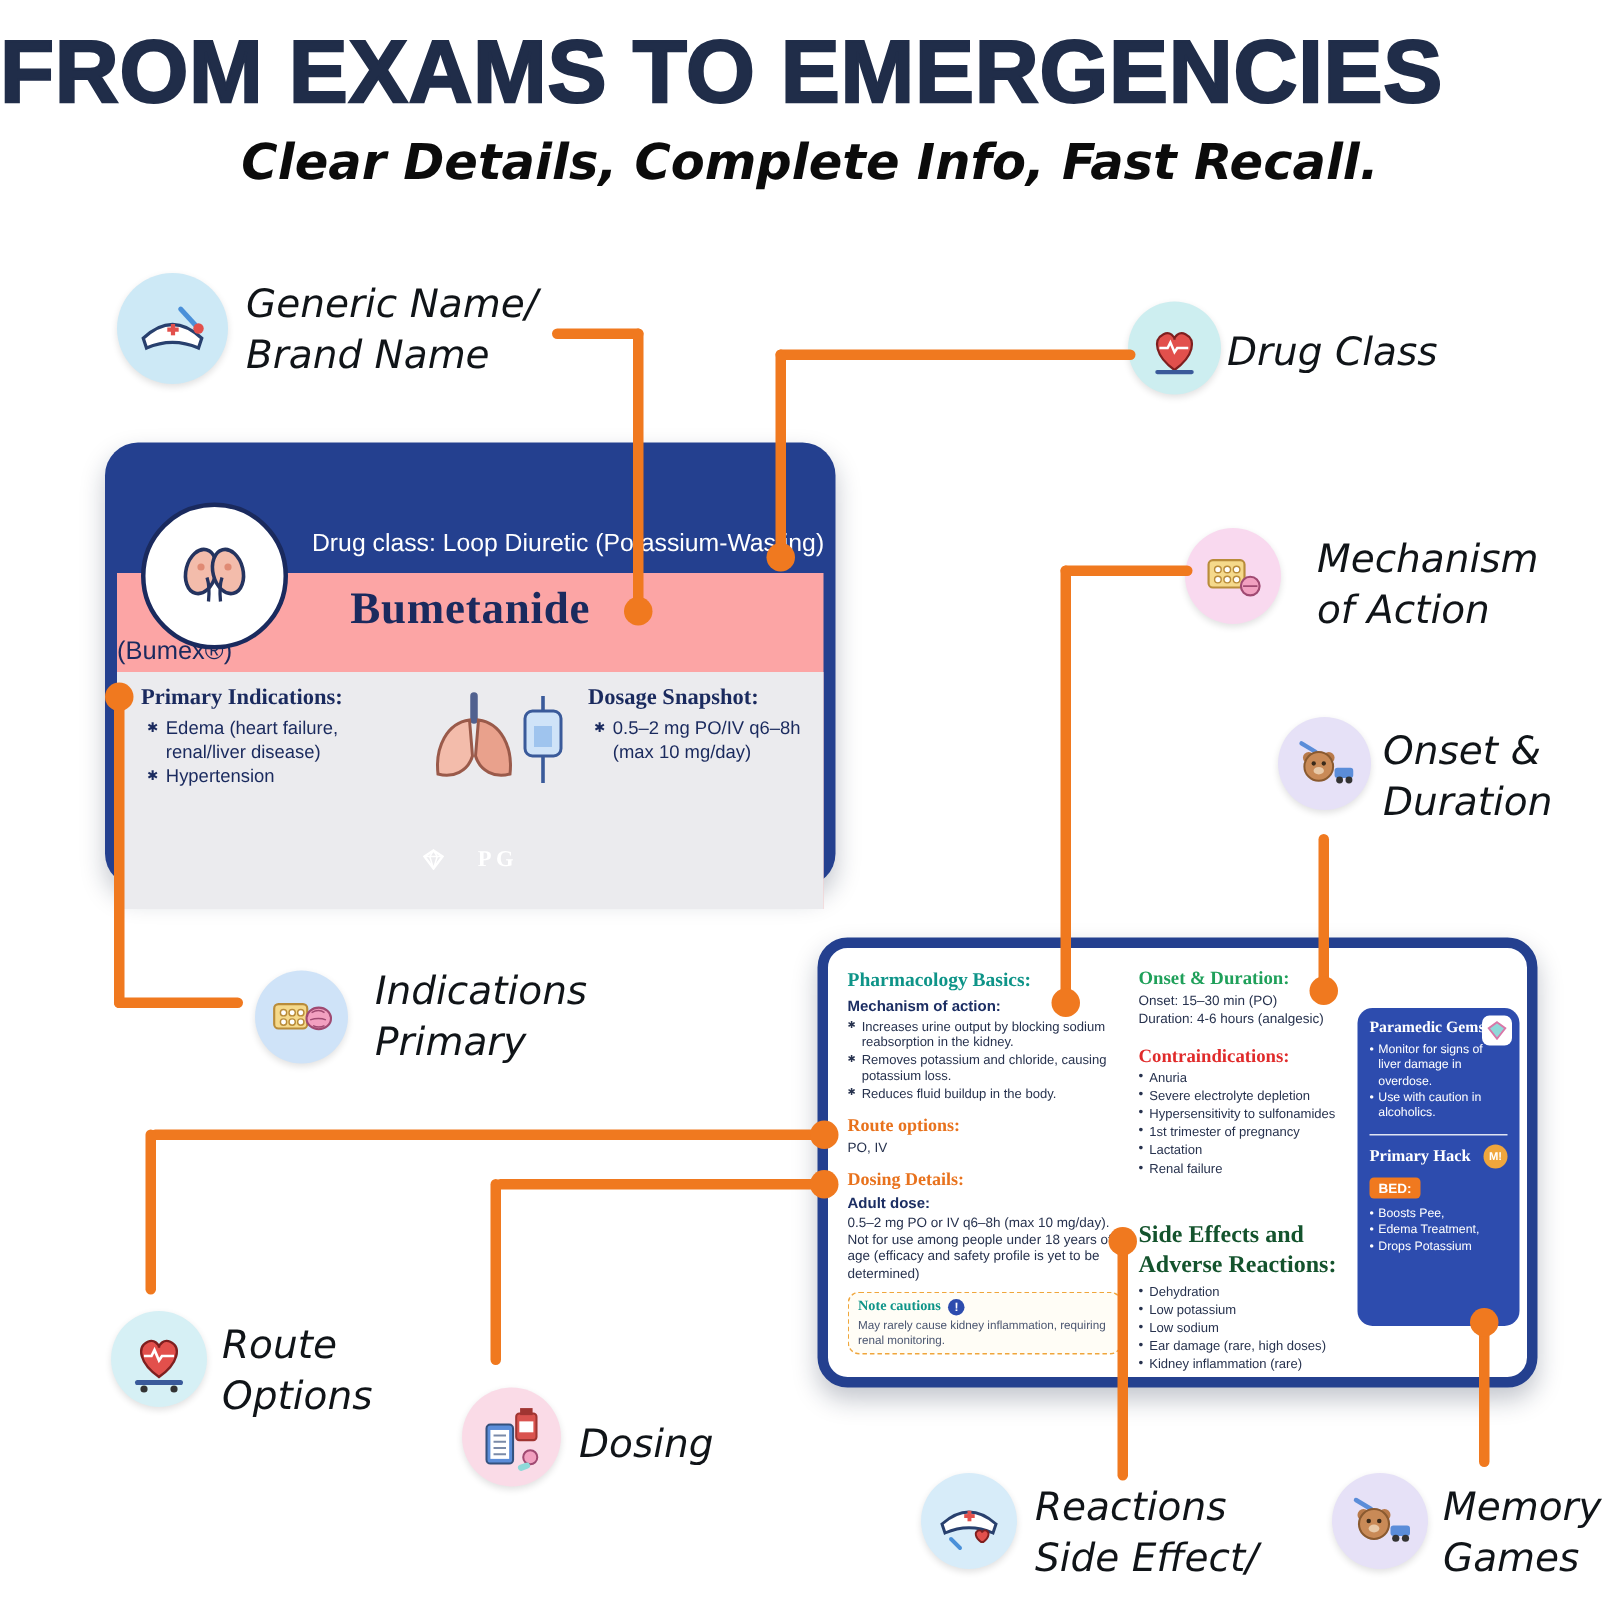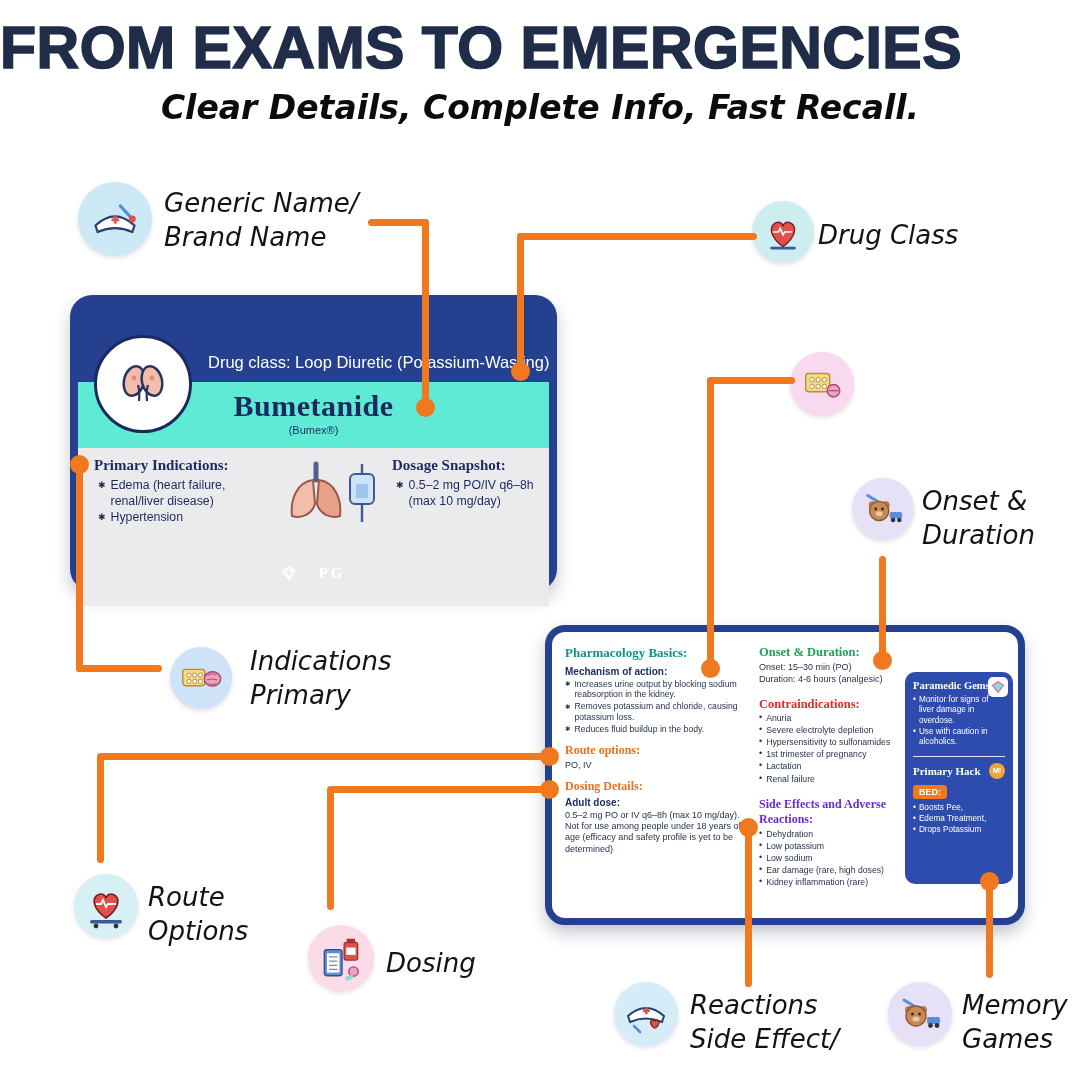--- a/index.html
+++ b/index.html
@@ -14,23 +14,23 @@
   .dot{position:absolute;width:19px;height:19px;border-radius:50%;background:#f0791f;z-index:7;}
 
   
   .callout{position:absolute;z-index:5;font-family:"DejaVu Sans",sans-serif;font-weight:normal;font-style:italic;color:#101418;font-size:26px;line-height:1.32;}
   .icon-circle{position:absolute;border-radius:50%;z-index:5;display:flex;align-items:center;justify-content:center;box-shadow:0 2px 5px rgba(0,0,0,.12);}
 
   
   .front-card{position:absolute;left:70px;top:295px;width:487px;height:296px;background:#24408f;border-radius:22px;z-index:2;box-shadow:0 8px 16px rgba(20,30,60,.25);}
   .fc-circle{position:absolute;left:24px;top:40px;width:92px;height:92px;background:#fff;border:3px solid #1a2a5e;border-radius:50%;z-index:3;display:flex;align-items:center;justify-content:center;}
   .fc-drugclass{position:absolute;left:138px;top:58px;width:345px;color:#fff;font-size:16.5px;}
-  .fc-body{position:absolute;left:8px;right:8px;top:87px;height:224px;background:#5eead4;}
+  .fc-body{position:absolute;left:8px;right:8px;top:87px;height:224px;background:#fca5a5;}
   .fc-name{margin-top:7px;text-align:center;font-family:"Liberation Serif",serif;font-weight:bold;font-size:30px;color:#1a2a5e;letter-spacing:.5px;}
-  .fc-brand{text-align:center;font-size:11px;color:#1a2a5e;margin-top:1px;}
+  .fc-brand{font-size:17px;color:#1a2a5e;margin-top:1px;}
   .fc-gray{position:absolute;left:0;right:0;top:66px;bottom:0;background:#ebebee;}
   .fcg-left{position:absolute;left:16px;top:9px;width:172px;}
   .fcg-mid{position:absolute;left:196px;top:6px;width:108px;height:84px;}
   .fcg-right{position:absolute;left:314px;top:9px;width:158px;}
   .fc-h{font-family:"Liberation Serif",serif;font-weight:bold;font-size:15px;color:#1a2a5e;margin-bottom:4px;}
   .fc-li{display:flex;gap:5px;font-size:12.3px;color:#1a2a5e;line-height:1.3;margin-left:4px;}
   .fc-li::before{content:"\2731";font-size:9px;margin-top:2px;}
   .fc-footer{position:absolute;left:0;right:0;top:263px;height:30px;display:flex;align-items:center;justify-content:center;gap:23px;color:#fff;font-family:"Liberation Serif",serif;font-weight:bold;font-size:15px;letter-spacing:3px;}
 
   
@@ -41,21 +41,21 @@
   .h-serif{font-family:"Liberation Serif",serif;font-weight:bold;}
   .bk-h-teal{color:#0e9488;font-size:13px;}
   .bk-sub{font-size:10px;font-weight:bold;color:#1c2e63;margin-top:5px;}
   .bk-li{display:flex;gap:4px;font-size:8.7px;color:#27324e;line-height:1.22;margin-top:1.5px;}
   .bk-li::before{content:"\2731";font-size:6.5px;margin-top:1.5px;}
   .bk-li-dot::before{content:"\2022";font-size:9px;margin-top:-1px;}
   .bk-h-orange{color:#e8721d;font-size:12px;margin-top:8px;}
   .bk-text{font-size:9px;color:#27324e;line-height:1.25;margin-top:2px;}
   .bk-h-red{color:#e02b2b;font-size:12.5px;margin-top:11px;}
   .bk-h-green{color:#1fa05a;font-size:12.5px;}
-  .bk-h-magenta{color:#6d28d9;font-size:12px;margin-top:13px;line-height:1.25;}
+  .bk-h-magenta{color:#14532d;font-size:16px;margin-top:30px;line-height:1.25;}
   .note-box{margin-top:6px;border:1.5px dashed #f0a63c;border-radius:8px;padding:4px 6px;background:#fffdf6;}
   .note-title{font-family:"Liberation Serif",serif;font-weight:bold;color:#0e9488;font-size:9.5px;display:flex;align-items:center;gap:5px;}
   .note-bang{width:11px;height:11px;border-radius:50%;background:#2d4cae;color:#fff;font-size:8px;line-height:11px;text-align:center;font-family:"Liberation Sans",sans-serif;}
   .note-text{font-size:7.8px;color:#4a5570;line-height:1.25;margin-top:2px;}
   .gem-sq{position:absolute;top:5px;right:5px;width:20px;height:20px;background:#fff;border-radius:5px;display:flex;align-items:center;justify-content:center;}
   .bk3-h{font-size:10.5px;font-weight:bold;margin-bottom:4px;font-family:"Liberation Serif",serif;}
   .bk3-li{display:flex;gap:3px;font-size:8.2px;line-height:1.26;margin-top:1px;}
   .bk3-li::before{content:"\2022";}
   .mh-row{display:flex;align-items:center;justify-content:space-between;border-top:1.5px solid rgba(255,255,255,.85);margin-top:8px;padding-top:6px;}
   .mh-title{font-family:"Liberation Serif",serif;font-weight:bold;font-size:11px;}
@@ -132,20 +132,27 @@
           <span>Removes potassium and chloride, causing potassium loss.</span>
         </div>
       <div class="bk-li">
           <span>Reduces fluid buildup in the body.</span>
         </div>
       <div class="h-serif bk-h-orange">Route options:</div>
       <div class="bk-text">PO, IV</div>
       <div class="h-serif bk-h-orange">Dosing Details:</div>
       <div class="bk-sub" style="margin-top:3px">Adult dose:</div>
       <div class="bk-text">0.5–2 mg PO or IV q6–8h (max 10 mg/day). Not for use among people under 18 years of age (efficacy and safety profile is yet to be determined)</div>
+      <div class="note-box">
+        <div class="note-title">
+          <span>Note cautions</span>
+          <span class="note-bang">!</span>
+        </div>
+        <div class="note-text">May rarely cause kidney inflammation, requiring renal monitoring.</div>
+      </div>
     </div>
 
     <div class="bk2">
       <div class="h-serif bk-h-green">Onset &amp; Duration:</div>
       <div class="bk-text">Onset: 15–30 min (PO)</div>
       <div class="bk-text" style="margin-top:1px">Duration: 4-6 hours (analgesic)</div>
       <div class="h-serif bk-h-red">Contraindications:</div>
       <div class="bk-li bk-li-dot">
           <span>Anuria</span>
         </div>
@@ -354,20 +361,24 @@
     </svg>
   </div>
 
   <div class="callout" style="left:164px;top:186px">
     <div>Generic Name/</div>
     <div>Brand Name</div>
   </div>
   <div class="callout" style="left:818px;top:218px">
     <div>Drug Class</div>
   </div>
+  <div class="callout" style="left:878px;top:356px">
+    <div>Mechanism</div>
+    <div>of Action</div>
+  </div>
   <div class="callout" style="left:922px;top:484px">
     <div>Onset &amp;</div>
     <div>Duration</div>
   </div>
   <div class="callout" style="left:250px;top:644px">
     <div>Indications</div>
     <div>Primary</div>
   </div>
   <div class="callout" style="left:148px;top:880px">
     <div>Route</div>

